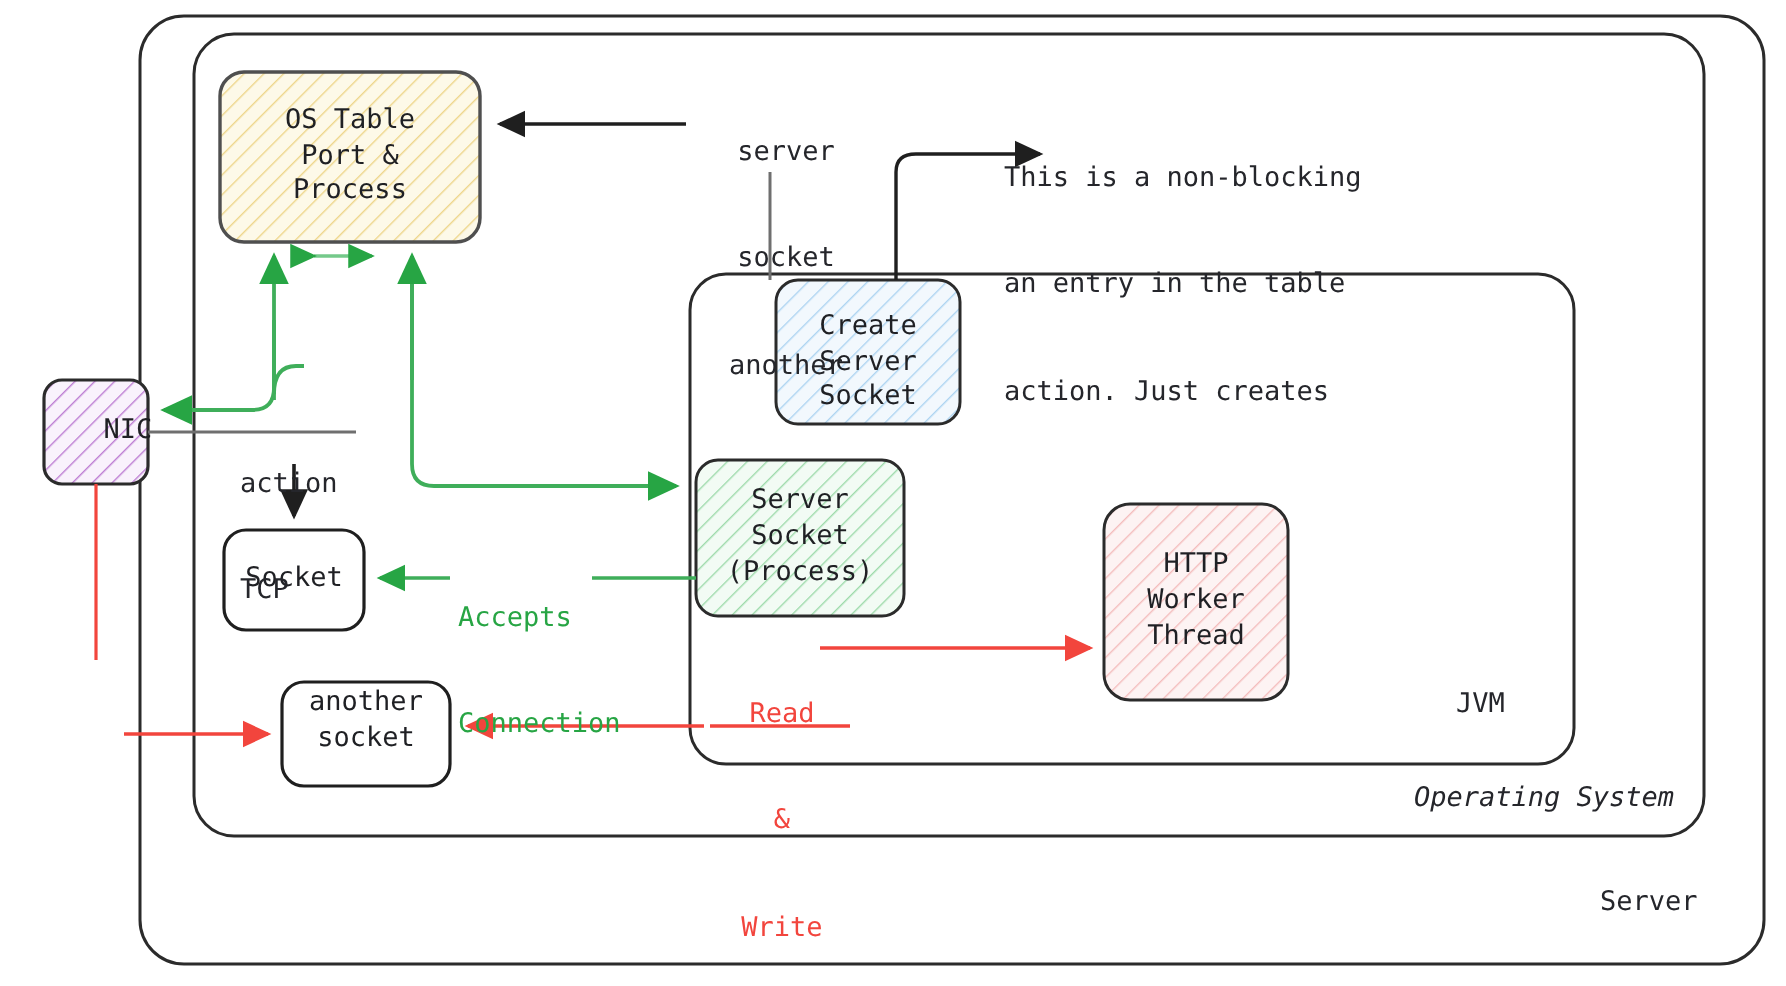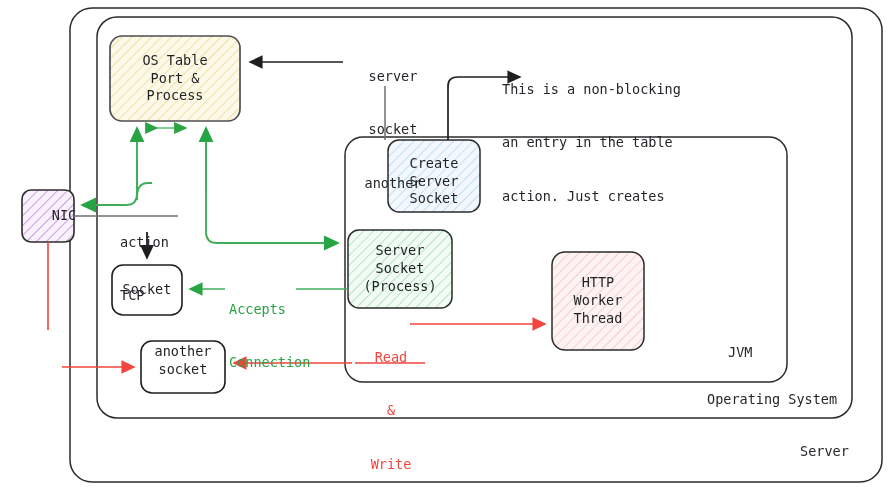--- a/index.html
+++ b/index.html
@@ -257,16 +257,16 @@
   </div>
 
   <div class="free-label lbl-red center-txt" style="left:363px; top:313px; width:56px;">
     <div>Read</div>
     <div>&amp;</div>
     <div>Write</div>
   </div>
 
 
   <div class="container-label" style="left:716px; top:344px;margin-left:12px;">JVM</div>
-  <div class="container-label" style="left:707px; top:391px;">Operating System</div>
+  <div class="container-label" style="left:707px; top:391px;font-style:italic;">Operating System</div>
   <div class="container-label" style="left:800px; top:443px;">Server</div>
 
 </div>
 
 </body></html>

